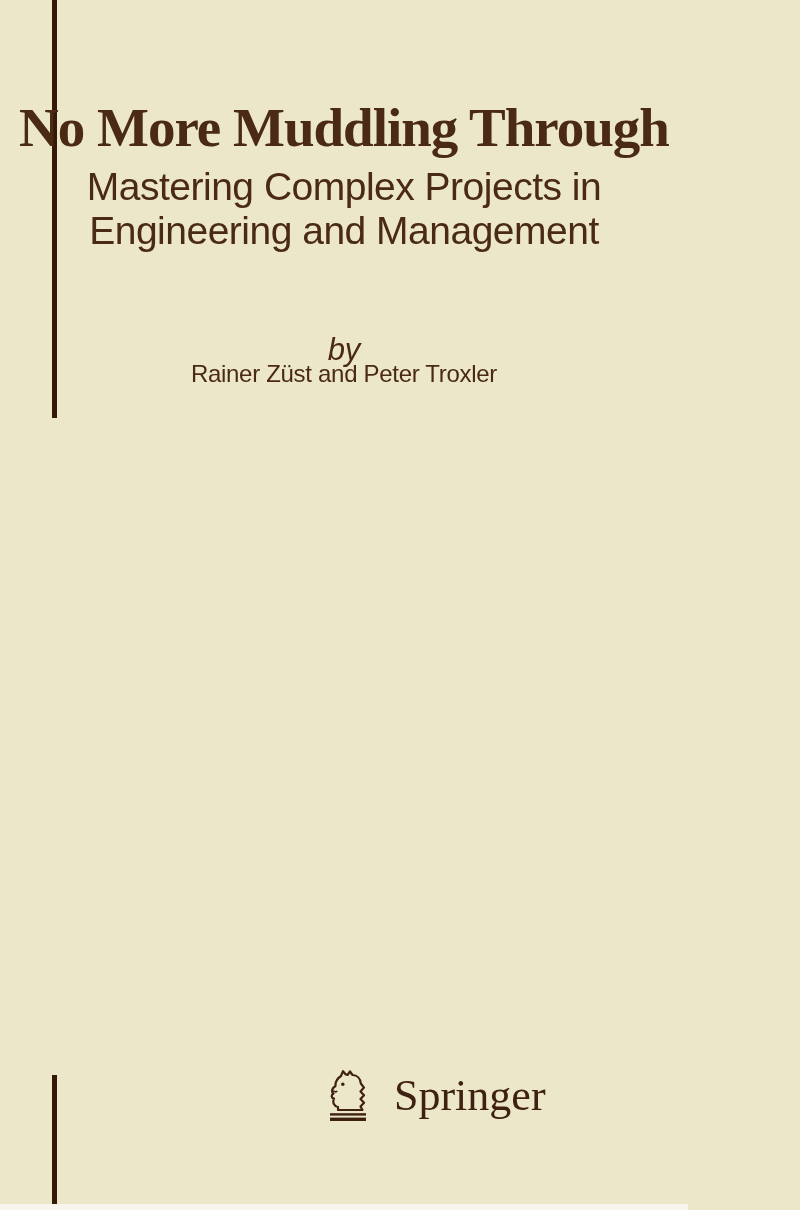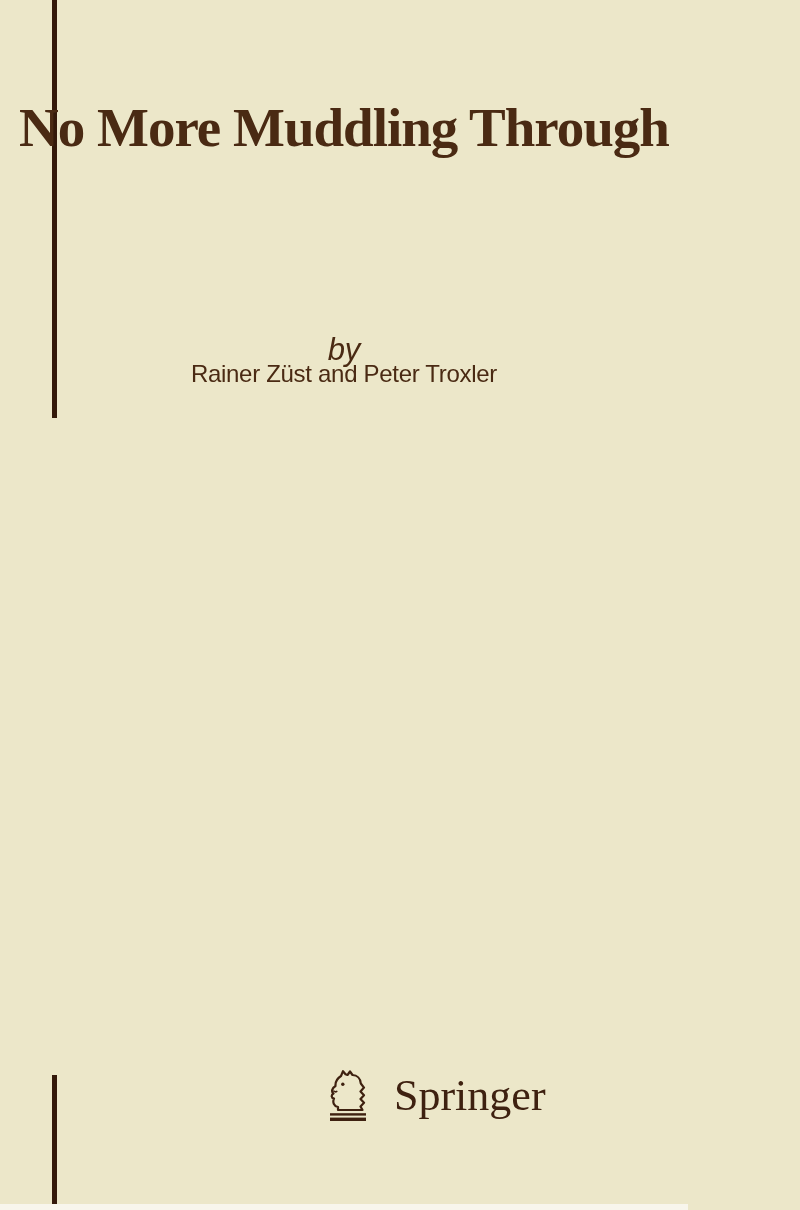--- a/index.html
+++ b/index.html
@@ -112,20 +112,24 @@
 
 <div class="cover">
 
   <div class="bar bar-left-top"></div>
   <div class="bar bar-left-bottom"></div>
   <div class="bar bar-right-top"></div>
   <div class="bar bar-right-bottom"></div>
 
   <h1 class="title">No More Muddling Through</h1>
 
+  <div class="subtitle">
+    <div>Mastering Complex Projects in</div>
+    <div>Engineering and Management</div>
+  </div>
 
   <div class="byline">by</div>
 
   <div class="authors">Rainer Züst and Peter Troxler</div>
 
   <div class="publisher">
     <span class="horse">
       <svg width="40" height="52" viewBox="0 0 40 52" aria-hidden="true">
         <g fill="none" stroke="currentColor" stroke-width="2.2" stroke-linecap="round" stroke-linejoin="round">
           <path d="M10 40

